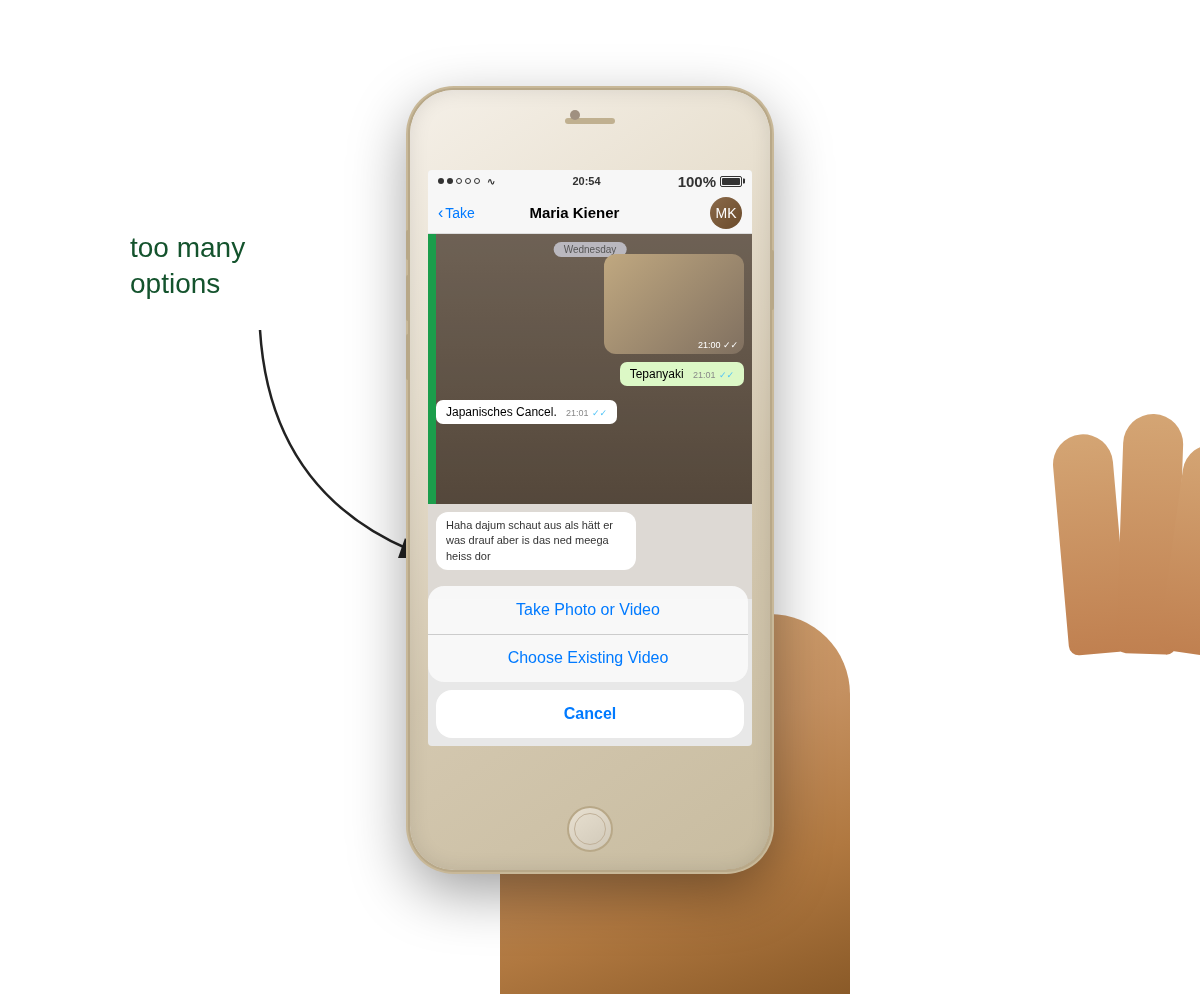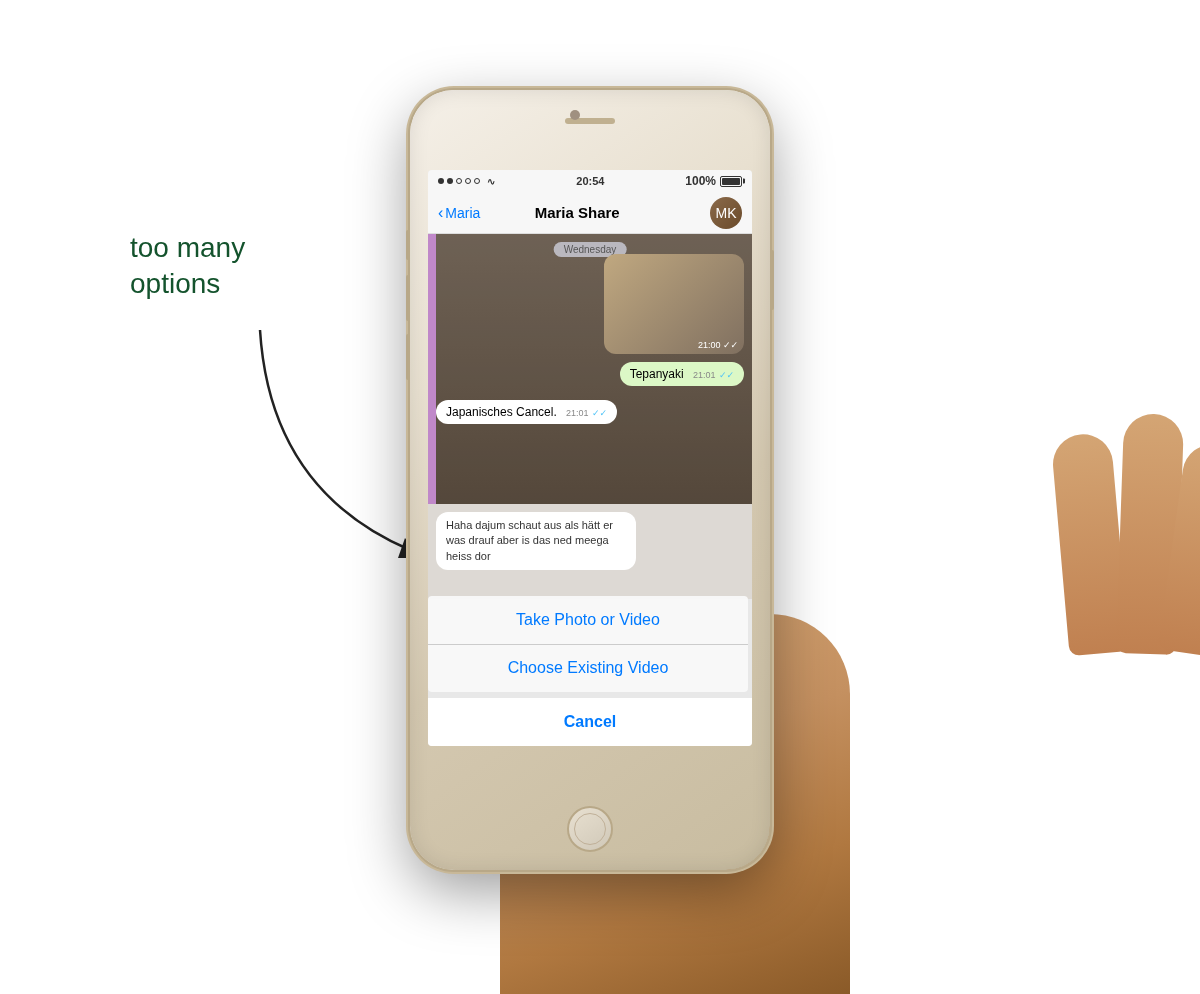--- a/index.html
+++ b/index.html
@@ -102,21 +102,21 @@
 
     .wifi-icon {
       font-size: 10px;
       margin-left: 4px;
     }
 
     .status-bar-right {
       display: flex;
       align-items: center;
       gap: 4px;
-      font-size: 12px;
+      font-size: 15px;
     }
 
     .battery-bar {
       width: 22px;
       height: 11px;
       border: 1.5px solid #333;
       border-radius: 2px;
       position: relative;
       display: flex;
       align-items: center;
@@ -179,21 +179,21 @@
       align-items: center;
       justify-content: center;
       font-size: 14px;
       color: white;
       margin-left: 36px;
     }
 
     
     .chat-area {
       flex: 1;
-      background: #f0abfc;
+      background: #22c55e;
       height: 270px;
       position: relative;
       overflow: hidden;
       padding-left: 8px;
     }
 
     .chat-bg-image {
       width: 100%;
       height: 100%;
       background: linear-gradient(180deg, #8a7a6a 0%, #6a5a4a 100%);
@@ -238,21 +238,21 @@
       position: absolute;
       bottom: 4px;
       right: 6px;
       font-size: 9px;
       color: white;
     }
 
     
     .msg-bubble {
       position: absolute;
-      border-radius: 12px;
+      border-radius: 7px;
       padding: 5px 10px;
       font-size: 12px;
       max-width: 200px;
     }
 
     .msg-bubble.sent {
       background: #dcf8c6;
       right: 8px;
     }
 
@@ -295,21 +295,21 @@
       position: absolute;
       bottom: 0;
       left: 0;
       right: 0;
       z-index: 20;
     }
 
     .action-sheet-group {
       background: rgba(248, 248, 248, 0.97);
       margin: 0 4px 6px 0;
-      border-radius: 4px;
+      border-radius: 16px;
       overflow: hidden;
     }
 
     .action-sheet-item {
       display: flex;
       align-items: center;
       justify-content: center;
       height: 48px;
       font-size: 16px;
       color: #007aff;
@@ -322,23 +322,23 @@
       position: absolute;
       bottom: 0;
       left: 0;
       right: 0;
       height: 0.5px;
       background: #ccc;
     }
 
     .action-sheet-cancel {
       background: white;
-      border-radius: 0;
-      overflow: hidden;
-      margin: 0;
+      border-radius: 16px;
+      overflow: hidden;
+      margin: 8px;
     }
 
     .action-sheet-cancel .action-sheet-item {
       font-weight: 600;
     }
 
     
     .phone-speaker {
       position: absolute;
       top: 28px;
@@ -473,23 +473,23 @@
           <span>100%</span>
           <div class="battery-bar">
             <div class="battery-fill"></div>
           </div>
         </div>
       </div>
 
       <div class="nav-bar">
         <div class="nav-back">
           <span class="nav-chevron">‹</span>
-          <span>Maria</span>
-        </div>
-        <span class="nav-title">Maria Share</span>
+          <span>Take</span>
+        </div>
+        <span class="nav-title">Maria Kiener</span>
         <div class="nav-avatar">MK</div>
       </div>
 
       <div class="chat-area">
         <div class="chat-bg-image"></div>
         <div class="chat-bg-overlay"></div>
 
         <div class="day-badge">Wednesday</div>
 
         <div class="photo-bubble">

